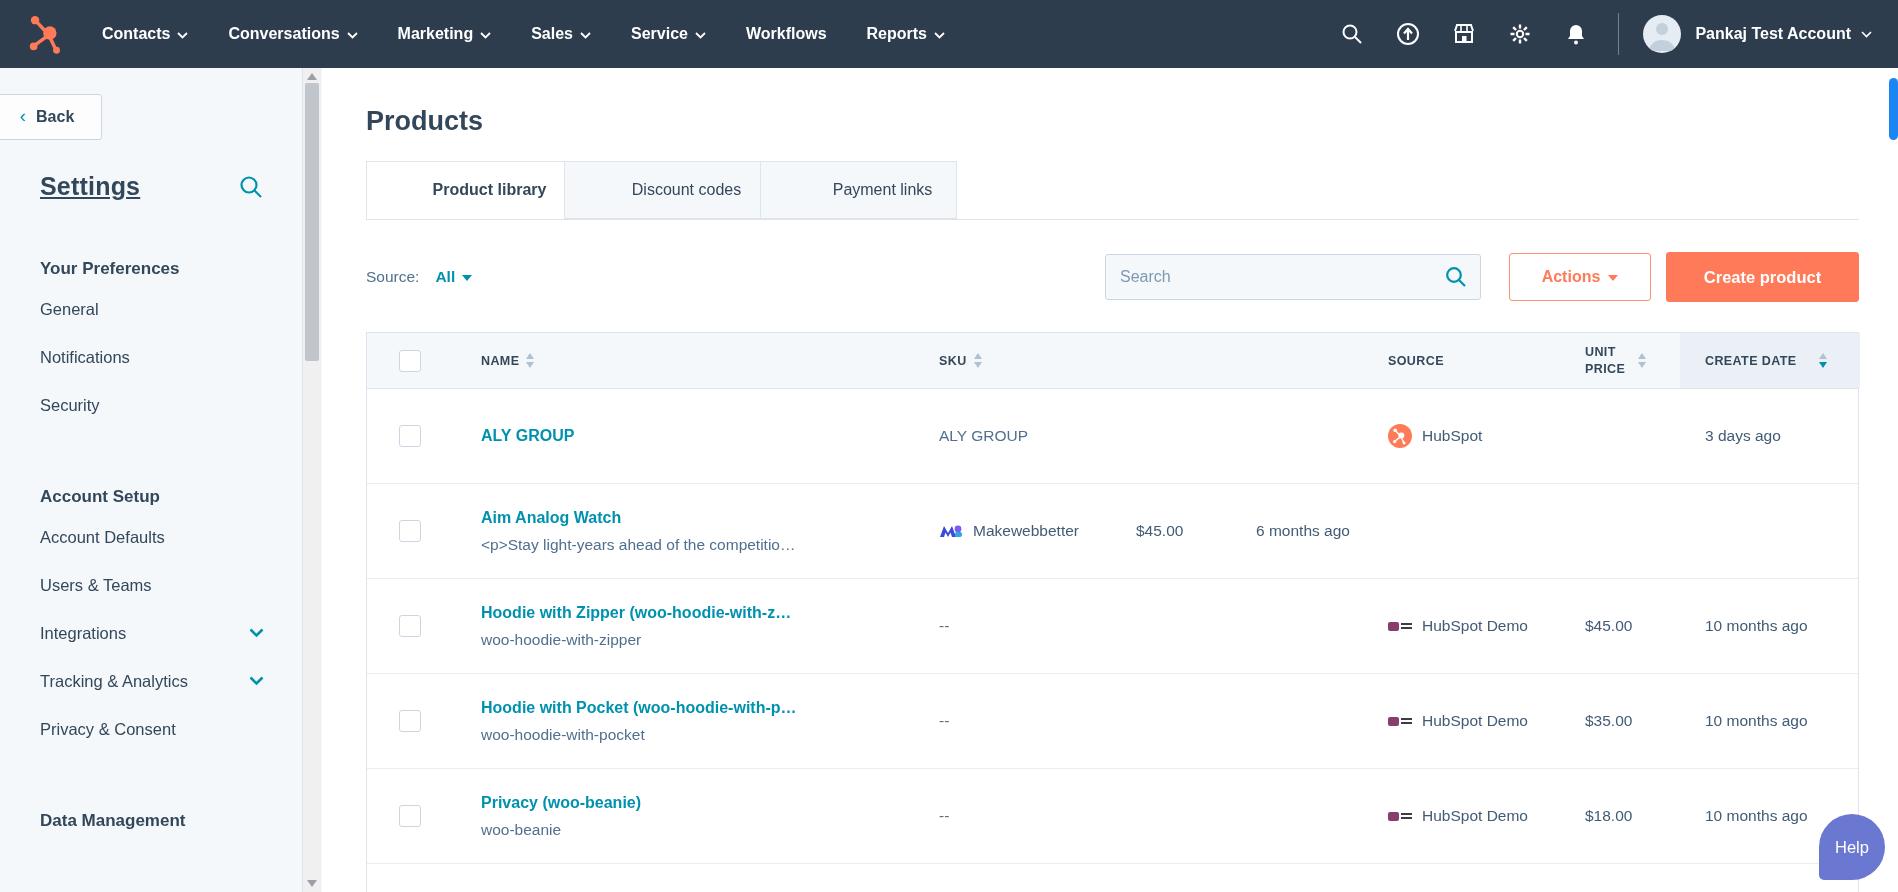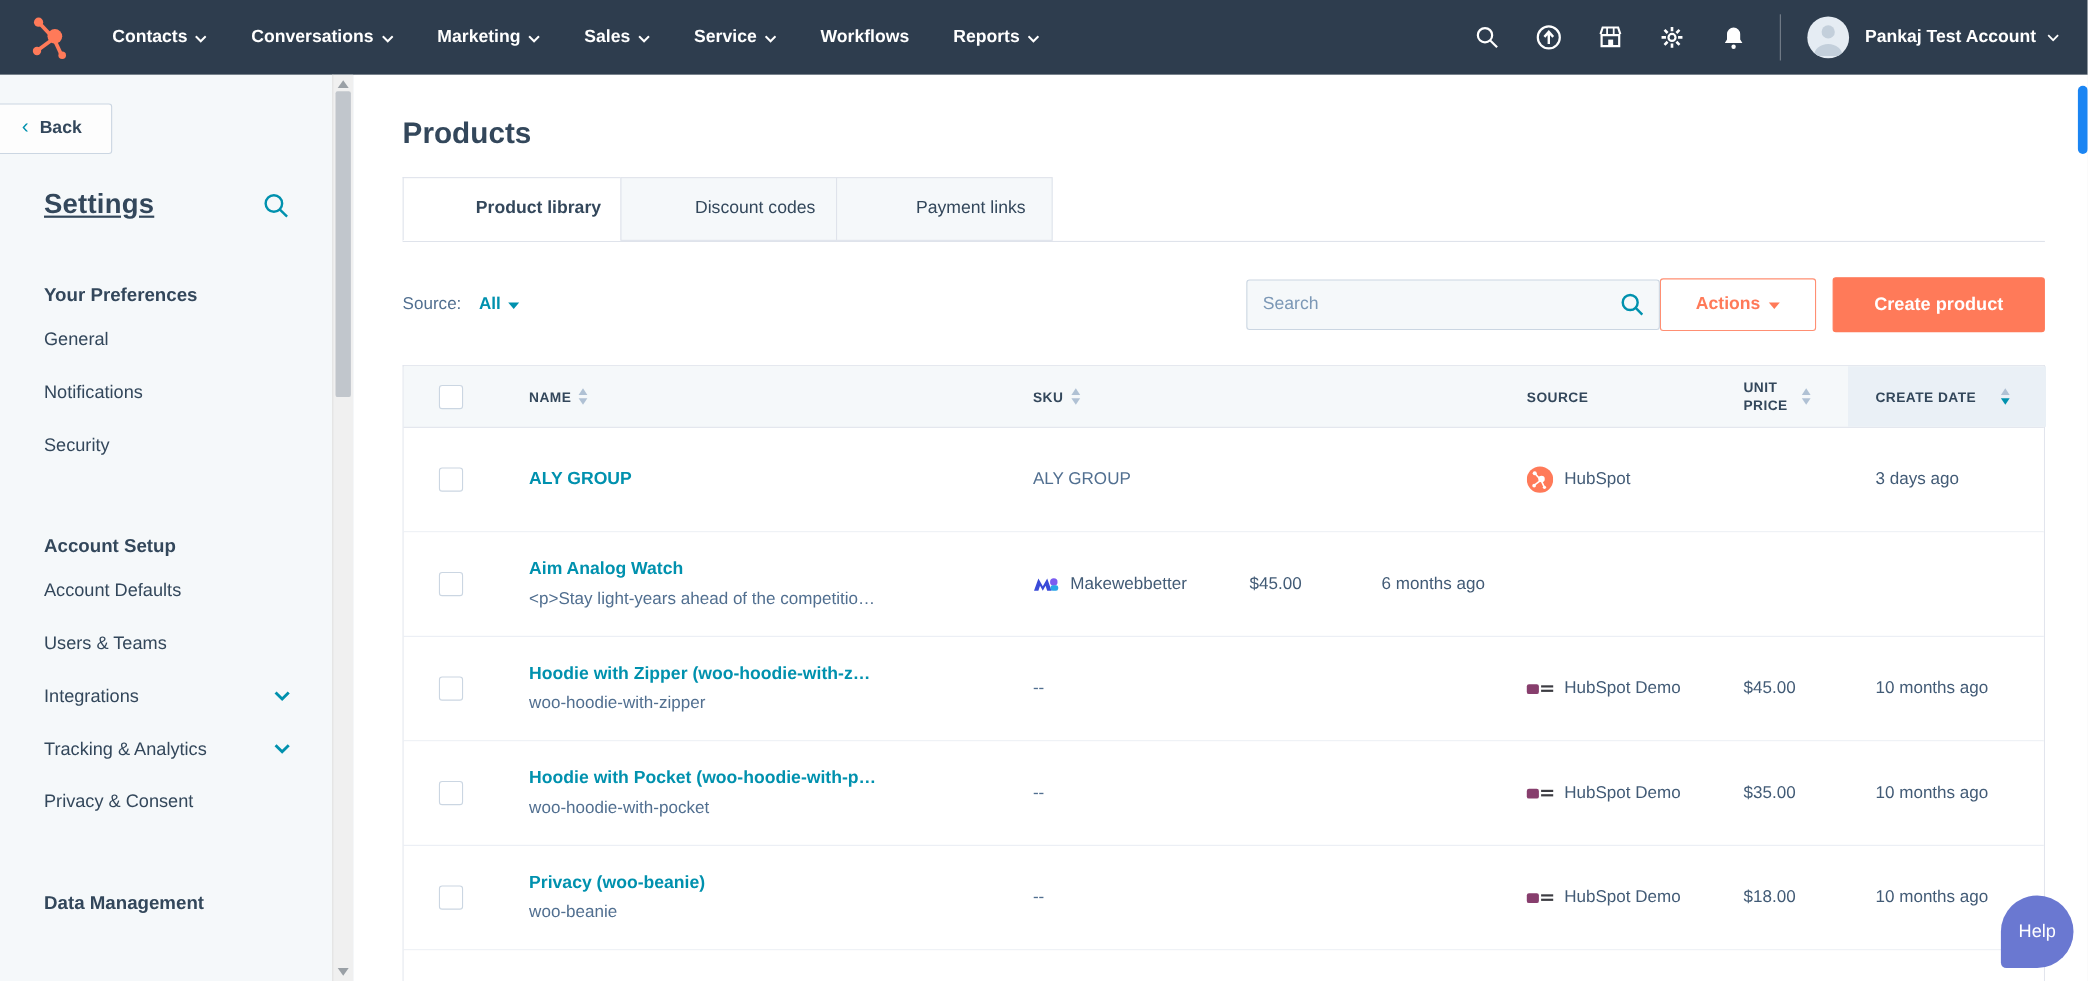--- a/index.html
+++ b/index.html
@@ -71,21 +71,21 @@
   .source-value { display:flex; align-items:center; gap:7px; margin-left:16px;
     font-size:15.5px; font-weight:700; color:#0091ae; cursor:pointer; }
   .tri-down { width:0; height:0; border-left:5px solid transparent;
     border-right:5px solid transparent; border-top:6px solid #0091ae; margin-top:2px; }
   .search-wrap { position:relative; margin-left:auto; width:376px; }
   .search-input { width:100%; height:46px; background:#f5f8fa; border:1px solid #cbd6e2;
     border-radius:3px; padding:0 46px 0 14px; font-size:16px; color:#33475b;
     font-family:"Liberation Sans", sans-serif; outline:none; }
   .search-input::placeholder { color:#7c98b6; }
   .search-icon-in { position:absolute; right:13px; top:11px; cursor:pointer; }
-  .btn-actions { width:142px; height:48px; background:#fff;
+  .btn-actions { margin-left:28px; width:142px; height:48px; background:#fff;
     border:1px solid #ff8f73; border-radius:3px; color:#ff7a59; font-size:16px;
     font-weight:700; display:flex; align-items:center; justify-content:center;
     gap:8px; cursor:pointer; }
   .btn-actions .tri-down { border-top-color:#ff7a59; }
   .btn-create { margin-left:15px; width:193px; height:50px; background:#ff7a59;
     border:1px solid #ff7a59; border-radius:3px; color:#fff; font-size:16.5px;
     font-weight:700; display:flex; align-items:center; justify-content:center; cursor:pointer; }
 
   
   .table { margin-top:30px; width:1493px; border:1px solid #dfe3eb; border-bottom:none; }

